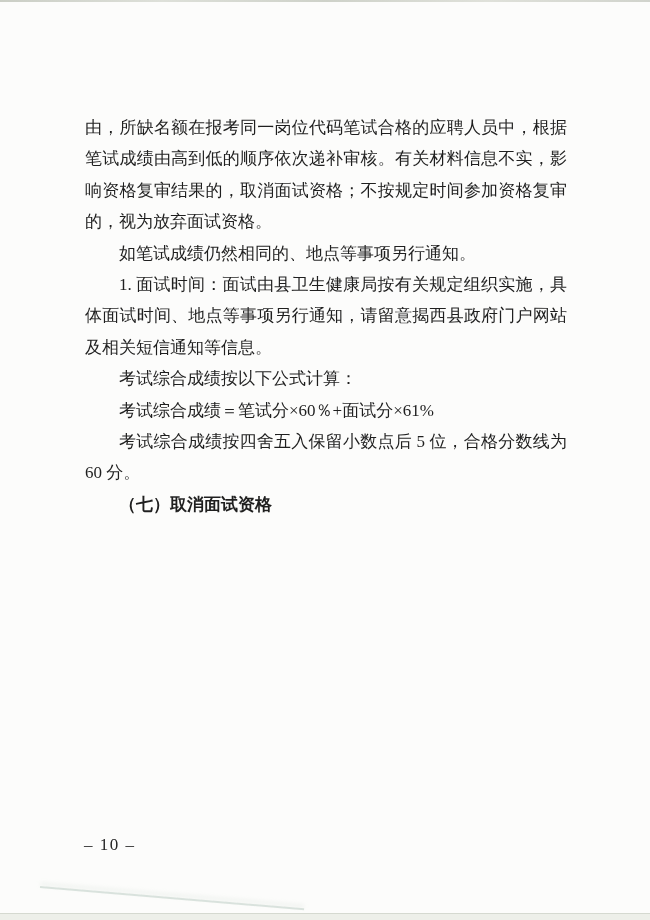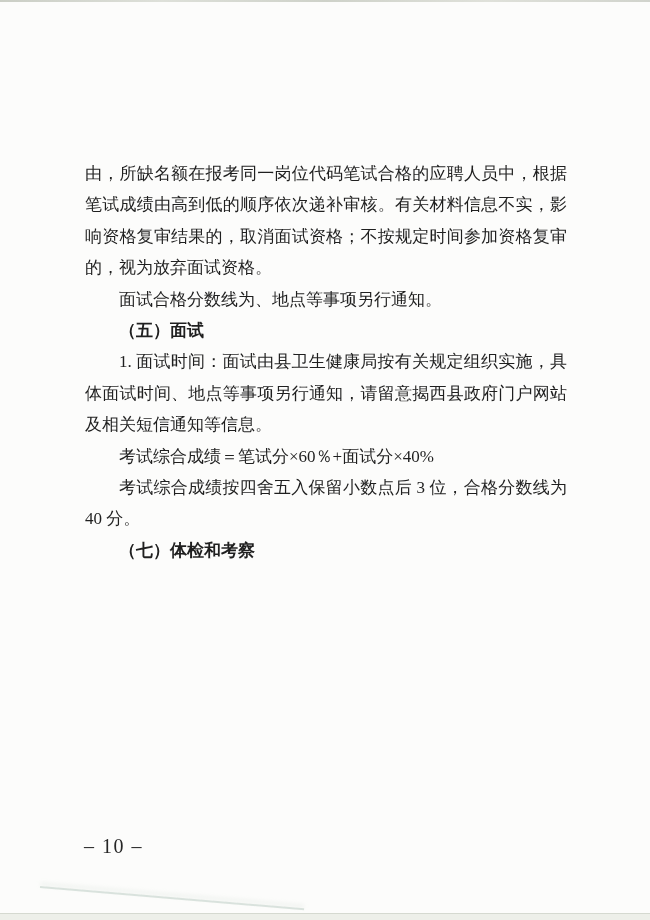--- a/index.html
+++ b/index.html
@@ -37,43 +37,43 @@
   
   .content {
     position: absolute;
     left: 85px; top: 112px; width: 482px;
     font-size: 17px;
     line-height: 31.4px;
     color: #1f1f1f;
     text-align: justify;
   }
   .para { margin: 0; text-indent: 2em; }
-  .no-indent { text-indent: 0; margin-top: 46px; }
+  .no-indent { text-indent: 0; }
   .heading { font-weight: bold; }
   .footer {
     position: absolute;
     left: 84px; top: 835px;
-    font-size: 20px;
+    font-size: 17px;
     letter-spacing: 1.5px;
     color: #262626;
   }
 </style>
 </head>
 <body>
 
 <div class="page">
   <div class="scan-top-edge"></div>
 
   <div class="content">
     <p class="para no-indent">由，所缺名额在报考同一岗位代码笔试合格的应聘人员中，根据笔试成绩由高到低的顺序依次递补审核。有关材料信息不实，影响资格复审结果的，取消面试资格；不按规定时间参加资格复审的，视为放弃面试资格。</p>
-    <p class="para">面试合格分数线为、地点等事项另行通知。</p>
-    <p class="para heading">（五）面试</p>
+    <p class="para">如笔试成绩仍然相同的、地点等事项另行通知。</p>
     <p class="para">1. 面试时间：面试由县卫生健康局按有关规定组织实施，具体面试时间、地点等事项另行通知，请留意揭西县政府门户网站及相关短信通知等信息。</p>
-    <p class="para">考试综合成绩＝笔试分×60％+面试分×40%</p>
-    <p class="para">考试综合成绩按四舍五入保留小数点后 3 位，合格分数线为 40 分。</p>
-    <p class="para heading">（七）体检和考察</p>
+    <p class="para">考试综合成绩按以下公式计算：</p>
+    <p class="para">考试综合成绩＝笔试分×60％+面试分×61%</p>
+    <p class="para">考试综合成绩按四舍五入保留小数点后 5 位，合格分数线为 60 分。</p>
+    <p class="para heading">（七）取消面试资格</p>
   </div>
 
   <div class="footer">– 10 –</div>
 
   <div class="crease"></div>
   <div class="scan-bottom-edge"></div>
 </div>
 
 </body></html>

